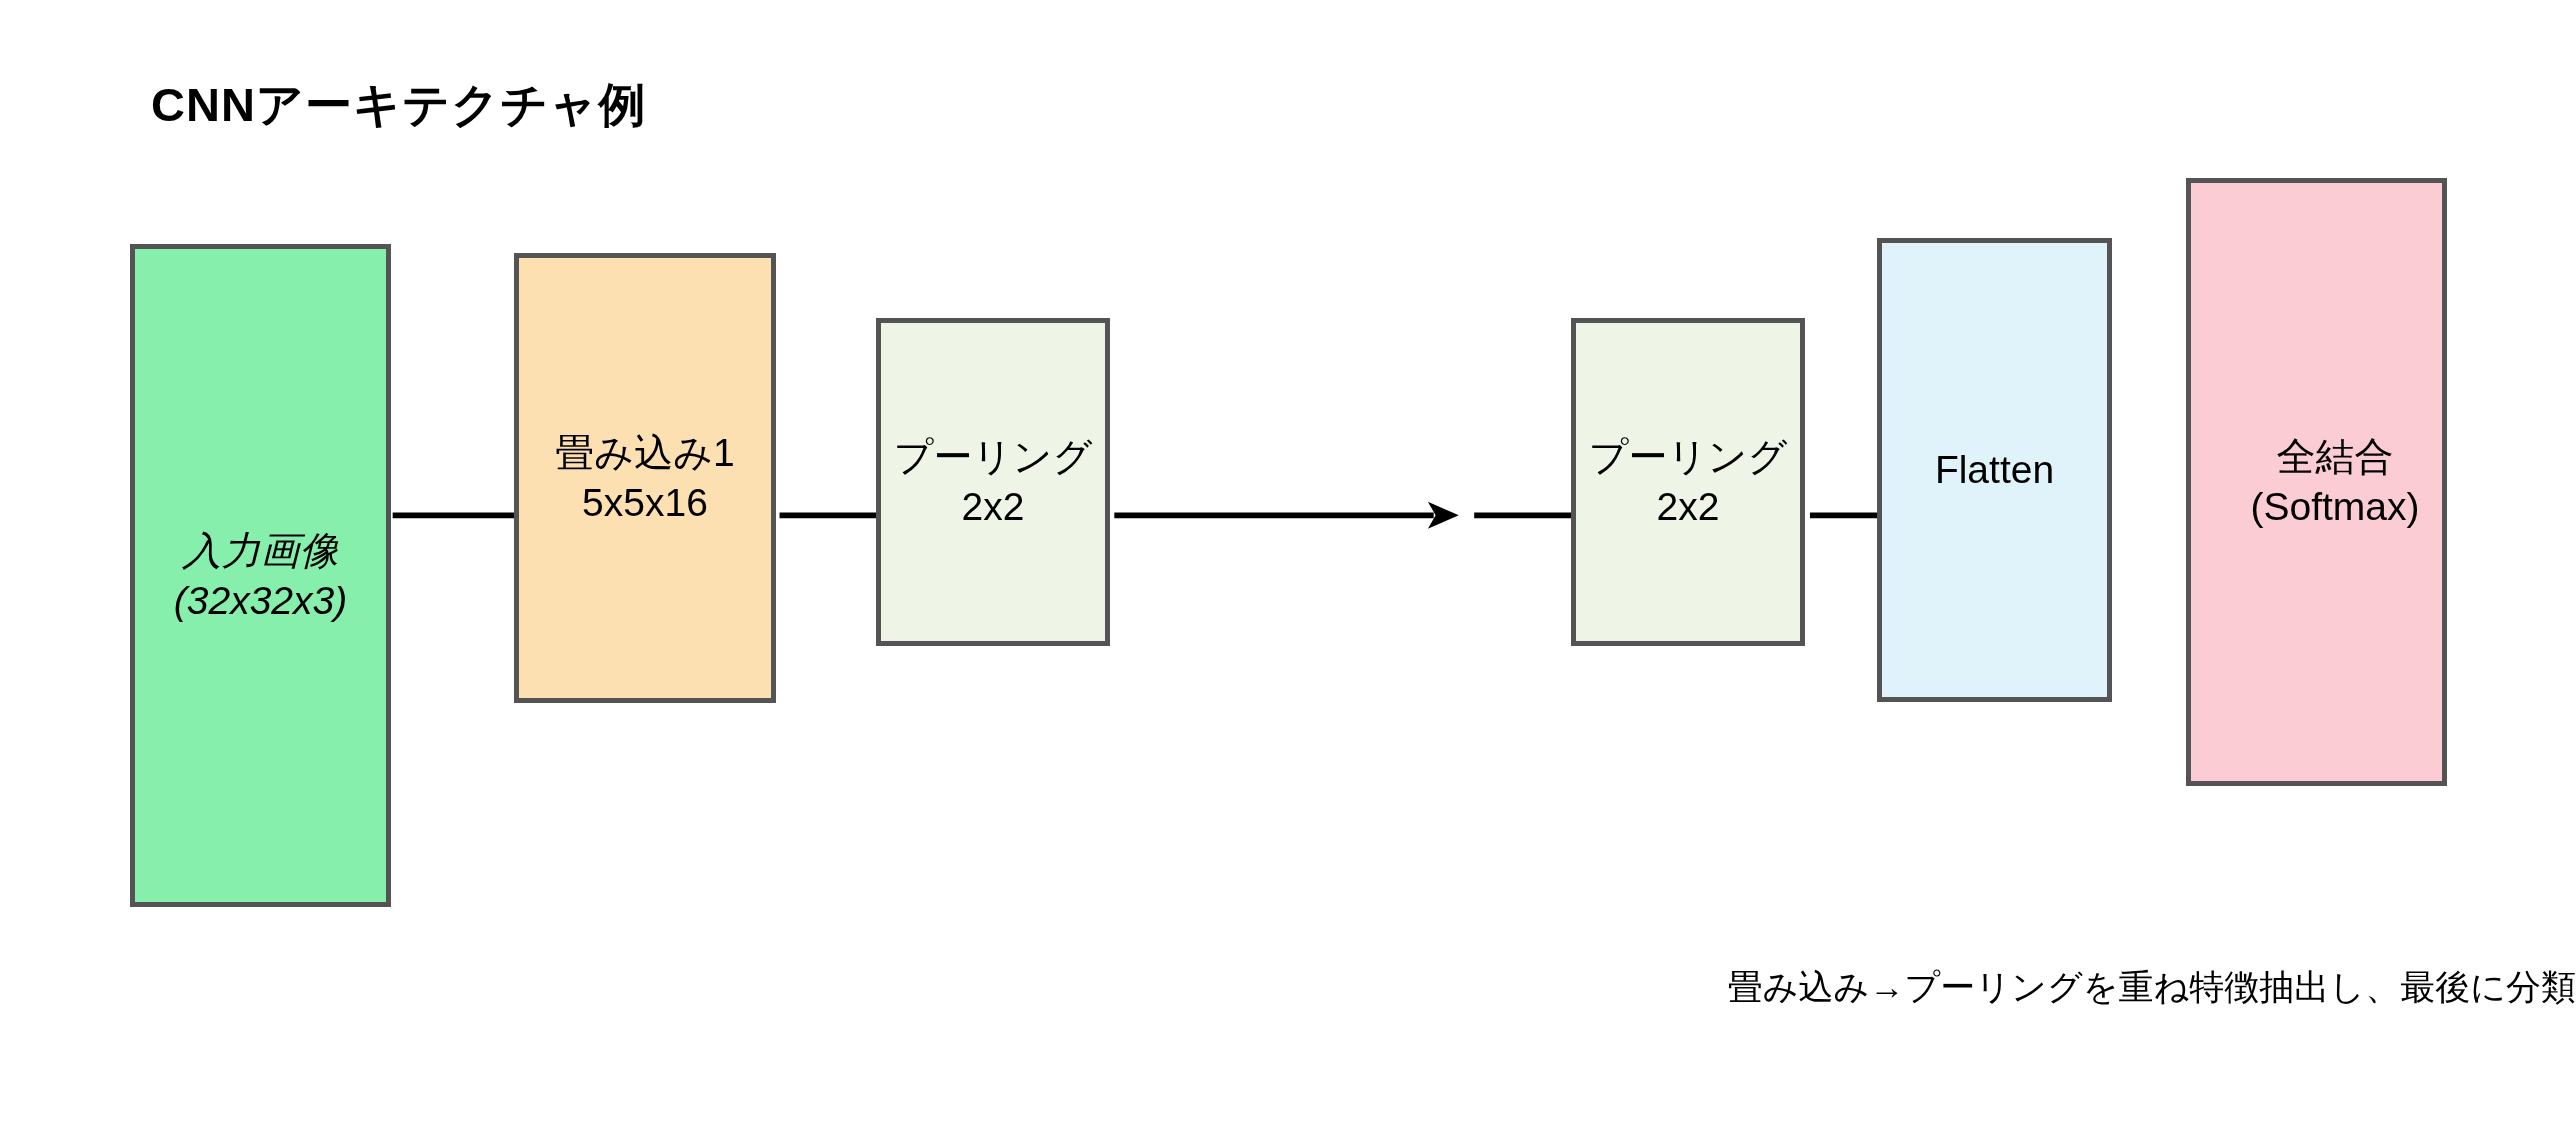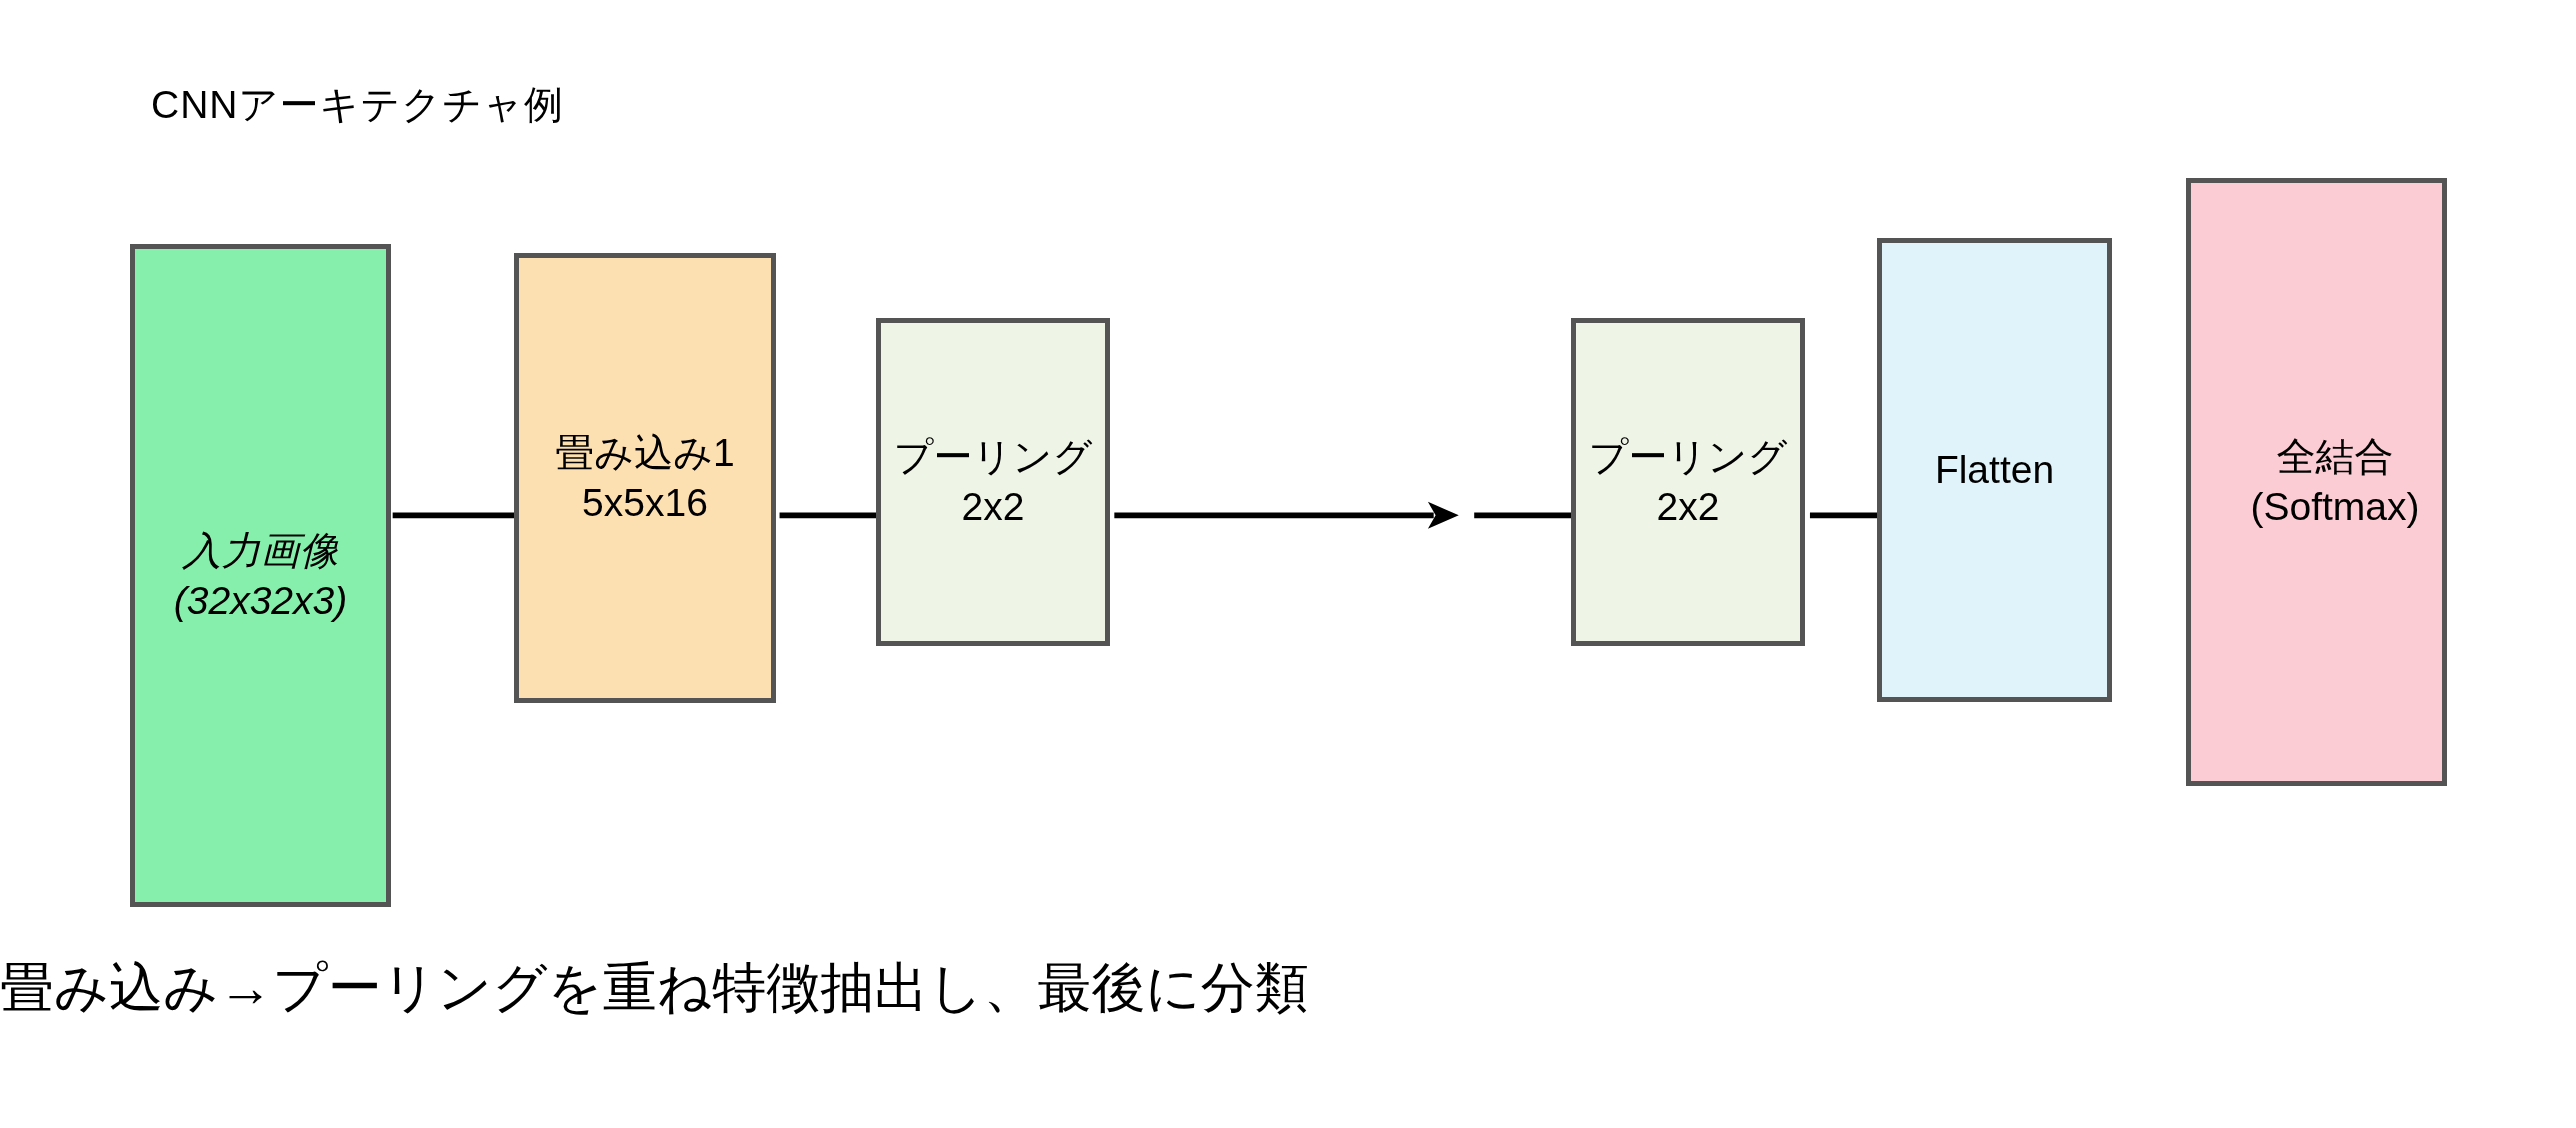--- a/index.html
+++ b/index.html
@@ -13,23 +13,23 @@
     height: 1129px;
     background: #ffffff;
     overflow: hidden;
     font-family: "Liberation Sans", "DejaVu Sans", sans-serif;
     color: #000000;
   }
   .title {
     position: absolute;
     left: 151px;
     top: 77px;
-    font-size: 39px;
+    font-size: 47px;
     line-height: 56px;
-    font-weight: normal;
+    font-weight: bold;
     letter-spacing: 1px;
     white-space: nowrap;
   }
   .nodes-layer {
     position: absolute;
     inset: 0;
   }
   .node {
     position: absolute;
     box-sizing: border-box;
@@ -52,22 +52,22 @@
     top: 0;
     width: 2576px;
     height: 1129px;
     pointer-events: none;
   }
   .caption {
     position: absolute;
     left: 0;
     top: 962px;
     width: 100%;
-    text-align: left;
-    font-size: 54px;
+    text-align: right;
+    font-size: 35px;
     line-height: 50px;
     white-space: nowrap;
   }
 </style>
 </head>
 <body>
 
 <div class="canvas">
   <div class="title">CNNアーキテクチャ例</div>
   <svg class="arrows-layer" width="2576" height="1129" viewBox="0 0 2670 1170" xmlns="http://www.w3.org/2000/svg">

